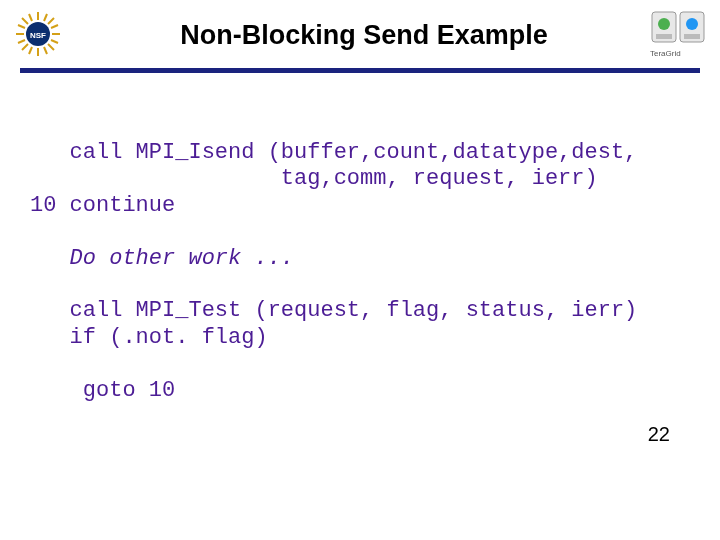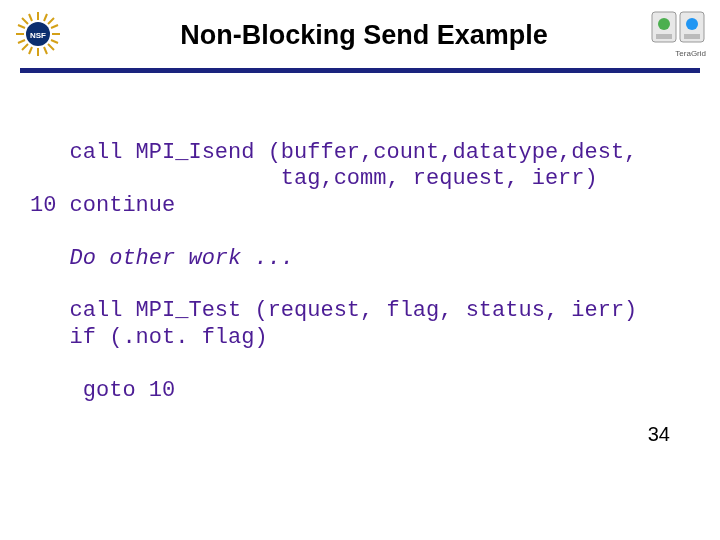--- a/index.html
+++ b/index.html
@@ -24,21 +24,21 @@
     left: 14px;
     width: 48px;
     height: 48px;
   }
   .logo-right {
     position: absolute;
     top: 10px;
     right: 14px;
     width: 56px;
     height: 44px;
-    text-align: right;
+    text-align: left;
   }
   .title {
     position: absolute;
     top: 20px;
     left: 8px;
     right: 0;
     text-align: center;
     font-size: 27px;
     font-weight: bold;
     color: #000;
@@ -127,15 +127,15 @@
 <span>                   tag,comm, request, ierr)</span>
 <span>10 continue</span>
 <span></span>
 <span class="italic">   Do other work ...</span>
 <span></span>
 <span>   call MPI_Test (request, flag, status, ierr)</span>
 <span>   if (.not. flag)</span>
 <span></span>
 <span>    goto 10</span></div>
 
-  <div class="page-num">34</div>
+  <div class="page-num">22</div>
 
 </div>
 
 </body></html>

